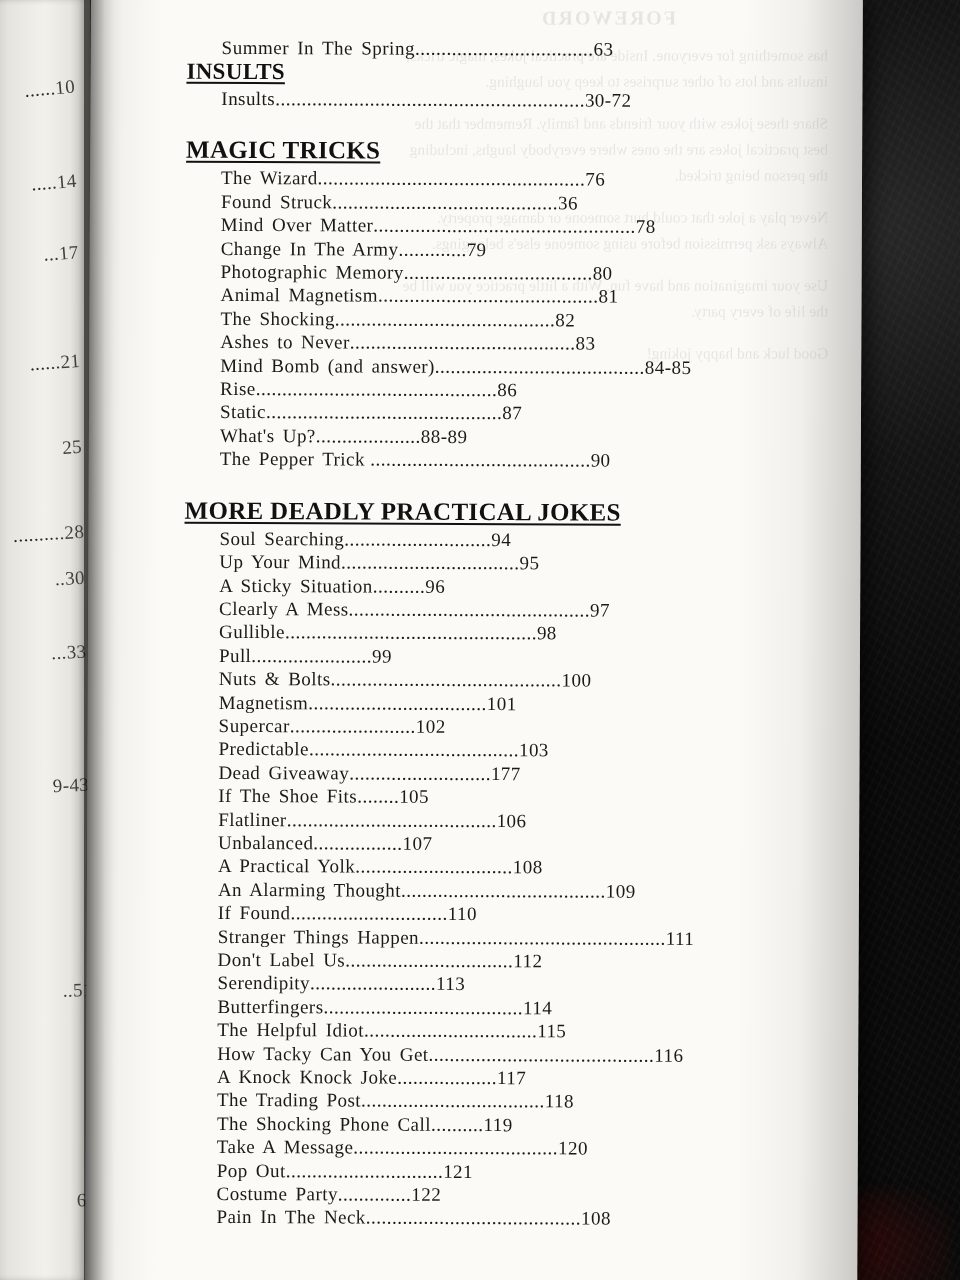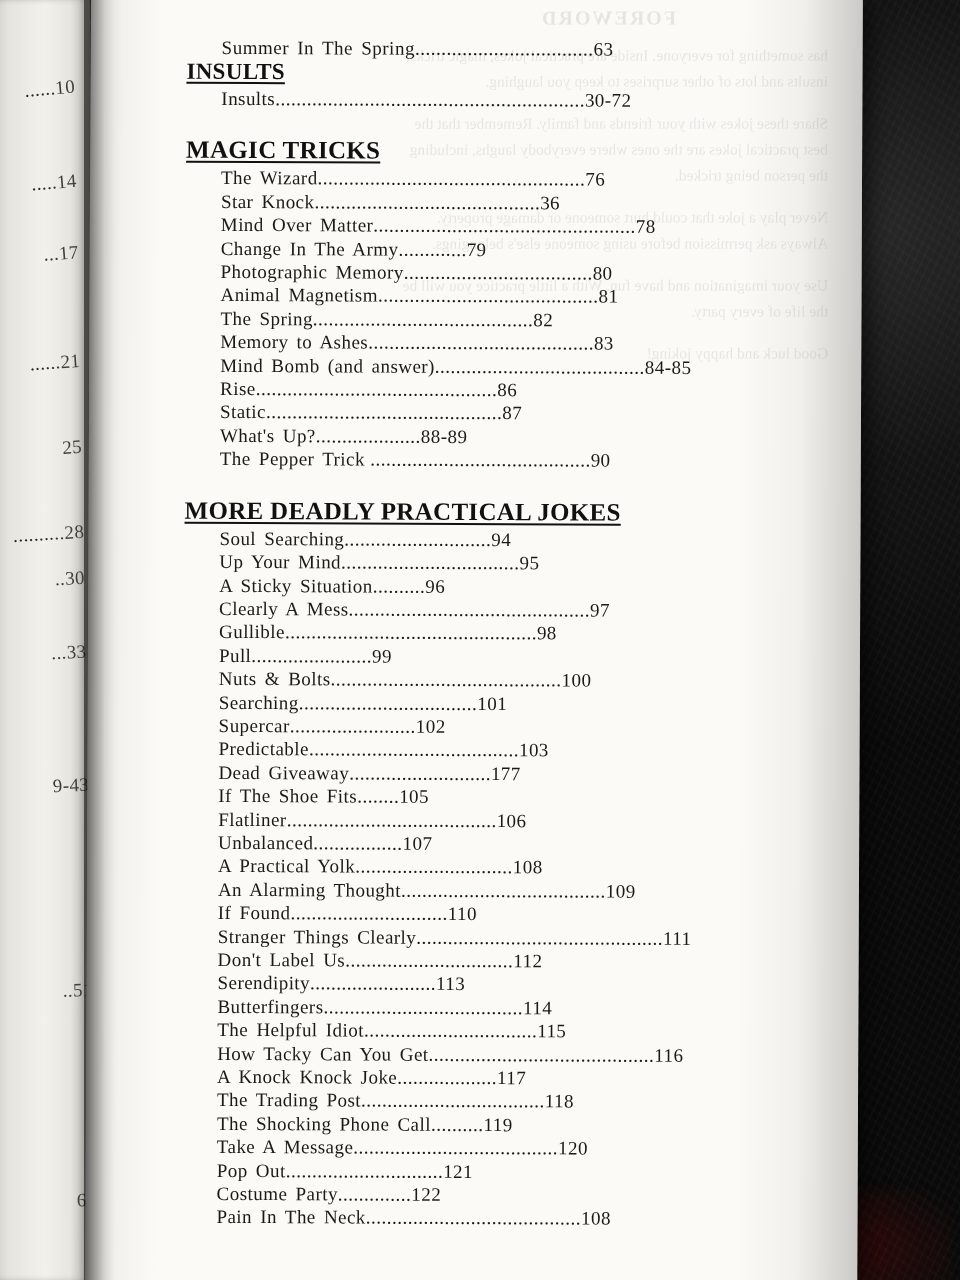--- a/index.html
+++ b/index.html
@@ -226,53 +226,53 @@
       <span class="ttl wide">Summer In The Spring</span><span class="dots">..................................</span><span class="pg">63</span>
     </div>
     <div id="sections">
         <div class="section">
           <div class="sec-head small">INSULTS</div>
           <div class="entry"><span class="ttl wide">Insults</span><span class="dots">...........................................................</span><span class="pg">30-72</span></div>
         </div>
         <div class="section">
           <div class="sec-head">MAGIC TRICKS</div>
           <div class="entry"><span class="ttl wide">The Wizard</span><span class="dots">...................................................</span><span class="pg">76</span></div>
-          <div class="entry"><span class="ttl wide">Star Knock</span><span class="dots">...........................................</span><span class="pg">36</span></div>
+          <div class="entry"><span class="ttl wide">Found Struck</span><span class="dots">...........................................</span><span class="pg">36</span></div>
           <div class="entry"><span class="ttl wide">Mind Over Matter</span><span class="dots">..................................................</span><span class="pg">78</span></div>
           <div class="entry"><span class="ttl wide">Change In The Army</span><span class="dots">.............</span><span class="pg">79</span></div>
           <div class="entry"><span class="ttl wide">Photographic Memory</span><span class="dots">....................................</span><span class="pg">80</span></div>
           <div class="entry"><span class="ttl wide">Animal Magnetism</span><span class="dots">..........................................</span><span class="pg">81</span></div>
-          <div class="entry"><span class="ttl wide">The Spring</span><span class="dots">..........................................</span><span class="pg">82</span></div>
-          <div class="entry"><span class="ttl wide">Memory to Ashes</span><span class="dots">...........................................</span><span class="pg">83</span></div>
+          <div class="entry"><span class="ttl wide">The Shocking</span><span class="dots">..........................................</span><span class="pg">82</span></div>
+          <div class="entry"><span class="ttl wide">Ashes to Never</span><span class="dots">...........................................</span><span class="pg">83</span></div>
           <div class="entry"><span class="ttl wide">Mind Bomb (and answer)</span><span class="dots">........................................</span><span class="pg">84-85</span></div>
           <div class="entry"><span class="ttl wide">Rise</span><span class="dots">..............................................</span><span class="pg">86</span></div>
           <div class="entry"><span class="ttl wide">Static</span><span class="dots">.............................................</span><span class="pg">87</span></div>
           <div class="entry"><span class="ttl wide">What's Up?</span><span class="dots">....................</span><span class="pg">88-89</span></div>
           <div class="entry"><span class="ttl wide">The Pepper Trick</span><span class="dots">  ..........................................</span><span class="pg">90</span></div>
         </div>
         <div class="section">
           <div class="sec-head">MORE DEADLY PRACTICAL JOKES</div>
           <div class="entry"><span class="ttl wide">Soul Searching</span><span class="dots">............................</span><span class="pg">94</span></div>
           <div class="entry"><span class="ttl wide">Up Your Mind</span><span class="dots">..................................</span><span class="pg">95</span></div>
           <div class="entry"><span class="ttl wide">A Sticky Situation</span><span class="dots">..........</span><span class="pg">96</span></div>
           <div class="entry"><span class="ttl wide">Clearly A Mess</span><span class="dots">..............................................</span><span class="pg">97</span></div>
           <div class="entry"><span class="ttl wide">Gullible</span><span class="dots">................................................</span><span class="pg">98</span></div>
           <div class="entry"><span class="ttl wide">Pull</span><span class="dots">.......................</span><span class="pg">99</span></div>
           <div class="entry"><span class="ttl wide">Nuts &amp; Bolts</span><span class="dots">............................................</span><span class="pg">100</span></div>
-          <div class="entry"><span class="ttl wide">Searching</span><span class="dots">..................................</span><span class="pg">101</span></div>
+          <div class="entry"><span class="ttl wide">Magnetism</span><span class="dots">..................................</span><span class="pg">101</span></div>
           <div class="entry"><span class="ttl wide">Supercar</span><span class="dots">........................</span><span class="pg">102</span></div>
           <div class="entry"><span class="ttl wide">Predictable</span><span class="dots">........................................</span><span class="pg">103</span></div>
           <div class="entry"><span class="ttl wide">Dead Giveaway</span><span class="dots">...........................</span><span class="pg">177</span></div>
           <div class="entry"><span class="ttl wide">If The Shoe Fits</span><span class="dots">........</span><span class="pg">105</span></div>
           <div class="entry"><span class="ttl wide">Flatliner</span><span class="dots">........................................</span><span class="pg">106</span></div>
           <div class="entry"><span class="ttl wide">Unbalanced</span><span class="dots">.................</span><span class="pg">107</span></div>
           <div class="entry"><span class="ttl wide">A Practical Yolk</span><span class="dots">..............................</span><span class="pg">108</span></div>
           <div class="entry"><span class="ttl wide">An Alarming Thought</span><span class="dots">.......................................</span><span class="pg">109</span></div>
           <div class="entry"><span class="ttl wide">If Found</span><span class="dots">..............................</span><span class="pg">110</span></div>
-          <div class="entry"><span class="ttl wide">Stranger Things Clearly</span><span class="dots">...............................................</span><span class="pg">111</span></div>
+          <div class="entry"><span class="ttl wide">Stranger Things Happen</span><span class="dots">...............................................</span><span class="pg">111</span></div>
           <div class="entry"><span class="ttl wide">Don't Label Us</span><span class="dots">................................</span><span class="pg">112</span></div>
           <div class="entry"><span class="ttl wide">Serendipity</span><span class="dots">........................</span><span class="pg">113</span></div>
           <div class="entry"><span class="ttl wide">Butterfingers</span><span class="dots">......................................</span><span class="pg">114</span></div>
           <div class="entry"><span class="ttl wide">The Helpful Idiot</span><span class="dots">.................................</span><span class="pg">115</span></div>
           <div class="entry"><span class="ttl wide">How Tacky Can You Get</span><span class="dots">...........................................</span><span class="pg">116</span></div>
           <div class="entry"><span class="ttl wide">A Knock Knock Joke</span><span class="dots">...................</span><span class="pg">117</span></div>
           <div class="entry"><span class="ttl wide">The Trading Post</span><span class="dots">...................................</span><span class="pg">118</span></div>
           <div class="entry"><span class="ttl wide">The Shocking Phone Call</span><span class="dots">..........</span><span class="pg">119</span></div>
           <div class="entry"><span class="ttl wide">Take A Message</span><span class="dots">.......................................</span><span class="pg">120</span></div>
           <div class="entry"><span class="ttl wide">Pop Out</span><span class="dots">..............................</span><span class="pg">121</span></div>

